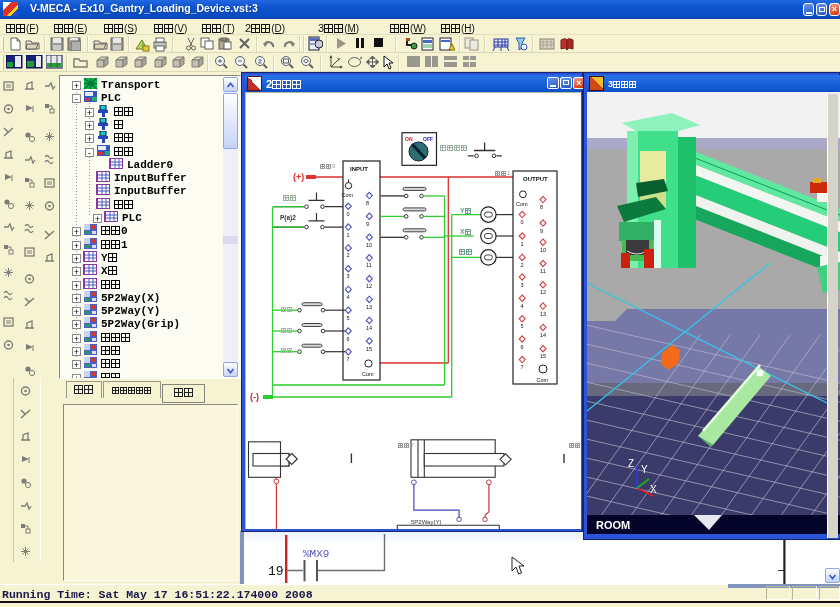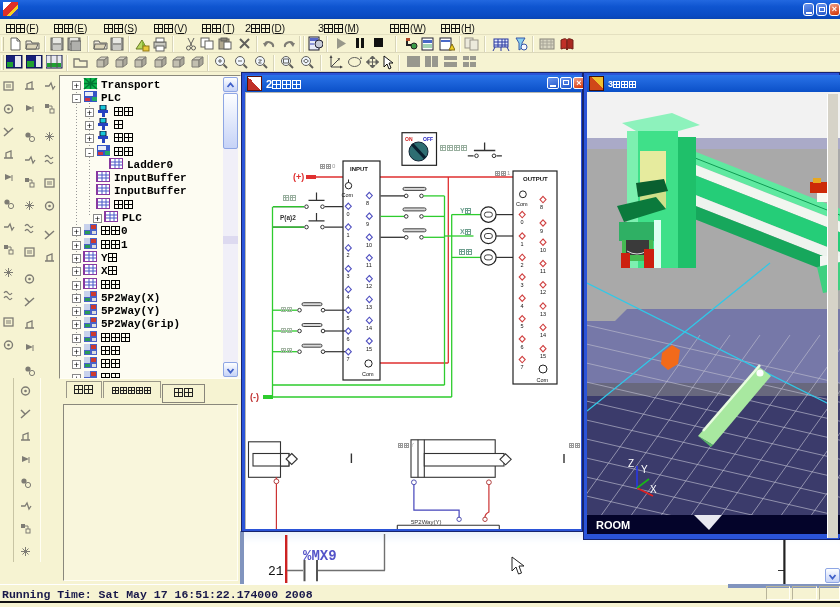--- a/index.html
+++ b/index.html
@@ -14,20 +14,21 @@
  linear-gradient(currentColor,currentColor) 8px 0/1px 9px;
  background-repeat:no-repeat}
 i.cj.s7{width:7px;height:7px;background-size:7px 1px,7px 1px,7px 1px,1px 7px,1px 7px,1px 7px;background-position:0 0,0 3px,0 6px,0 0,3px 0,6px 0}
 i.cj.s6{width:6px;height:6px;margin:0 1px 0 0;background-size:6px 1px,6px 1px,6px 1px,1px 6px,1px 6px,1px 6px;background-position:0 0,0 2px,0 5px,0 0,2px 0,5px 0}
 i.cj.s5{width:5px;height:5px;background-size:5px 1px,5px 1px,5px 1px,1px 5px,1px 5px,1px 5px;background-position:0 0,0 2px,0 4px,0 0,2px 0,4px 0}
 .sep{position:absolute;width:2px;background:#d8d5b8;border-right:1px solid #fffef2;top:0}
 .mono{font-family:"Liberation Mono",monospace}
 </style></head><body>
 <div class="ab" style="left:0;top:0;width:840px;height:19px;background:linear-gradient(180deg,#2268e0 0%,#0f55d0 35%,#0a4cc4 80%,#0a46b4 100%)">
 <div class="ab" style="left:3px;top:2px;width:15px;height:14px;background:linear-gradient(135deg,#fff 0 30%,#e03028 30% 62%,#f8d020 62% 75%,#3048c0 75%)"></div>
+<div class="ab" style="left:30px;top:2px;color:#fff;font-weight:bold;font-size:10.5px;letter-spacing:0;text-shadow:1px 1px 1px #0840a0">V-MECA - Ex10_Gantry_Loading_Device.vst:3</div>
 <div class="ab" style="left:803px;top:3px;width:11px;height:13px;border-radius:3px;background:linear-gradient(160deg,#6a96ef,#2256c8);border:1px solid #fff;color:#fff;font-size:9px;font-weight:bold;text-align:center;line-height:11px">
       <span style="position:absolute;left:2px;bottom:1px;width:6px;height:2px;background:#fff"></span>
     </div>
 <div class="ab" style="left:816px;top:3px;width:11px;height:13px;border-radius:3px;background:linear-gradient(160deg,#6a96ef,#2256c8);border:1px solid #fff;color:#fff;font-size:9px;font-weight:bold;text-align:center;line-height:11px">
       <span style="position:absolute;left:2px;top:3px;width:6px;height:5px;border:1px solid #fff"></span>
     </div>
 <div class="ab" style="left:829px;top:3px;width:11px;height:13px;border-radius:3px;background:linear-gradient(160deg,#f0a088,#d33000);border:1px solid #fff;color:#fff;font-size:9px;font-weight:bold;text-align:center;line-height:11px">×</div>
 </div>
 <div class="ab" style="left:0;top:19px;width:840px;height:16px;background:#f6f3d2;border-bottom:1px solid #e4e0c0;color:#111;font-size:11px">
 <div class="ab" style="left:6px;top:3px"><i class="cj "></i><i class="cj "></i><span style="font-size:10px">(<u>F</u>)</span></div>
@@ -588,22 +589,22 @@
 <div class="ab" style="left:240px;top:531px;width:600px;height:57px;background:#fff;border-left:4px solid #8194be;border-bottom:4px solid #8194be;box-shadow:inset 0 14px 10px -8px #e8f0fb">
 <svg class="ab" style="left:0;top:0" width="596" height="53" viewBox="0 0 596 53">
       <g transform="translate(-244,-531)">
         <rect x="285" y="535" width="2.4" height="48" fill="#cc2222"></rect>
         <path d="M287 570.5h16M318 570.5h67M384.5 570.5V534" stroke="#707070" stroke-width="1.4" fill="none"></path>
         <path d="M304.5 560v21.2M317 560v21.2" stroke="#555" stroke-width="2"></path>
         <path d="M778 570.5h6" stroke="#333"></path>
         <rect x="783.3" y="537" width="2.2" height="47" fill="#222"></rect>
       </g>
     </svg>
-<div class="ab mono" style="left:24px;top:33px;font-size:13px;color:#111">21</div>
-<div class="ab mono" style="left:59px;top:17px;font-size:14px;font-weight:bold;color:#5353c8">%MX9</div>
+<div class="ab mono" style="left:24px;top:33px;font-size:13px;color:#111">19</div>
+<div class="ab mono" style="left:59px;top:17px;font-size:11px;font-weight:normal;color:#5353c8">%MX9</div>
 <div class="ab" style="left:581px;top:37px;width:15px;height:15px;background:linear-gradient(180deg,#fdfeff,#c6d3f7);border:1px solid #8ea6e4;border-radius:2px"><svg width="13" height="13">
         <path d="M3.5 5l3 3.5L9.5 5" fill="none" stroke="#4060c8" stroke-width="1.8"></path>
       </svg></div>
 </div>
 <svg class="ab" style="left:511px;top:556px" width="14" height="21" viewBox="0 0 14 21">
     <path d="M1 1v14l4-4 2.5 7 3-1-2.5-7H13z" fill="#fff" stroke="#222"></path>
   </svg>
 <div class="ab" style="left:241px;top:72px;width:342px;height:460px;border:1px solid #16246e;background:#2b54d8;padding:3px">
 <div class="ab" style="left:3px;top:2px;width:336px;height:17px;background:linear-gradient(180deg,#2a73e8,#0b50c8)">
 <div class="ab" style="left:3px;top:2px;width:13px;height:13px;background:linear-gradient(45deg,#c03028 0 50%,#fff 50%),#fff;outline:1px solid #601008"></div>

